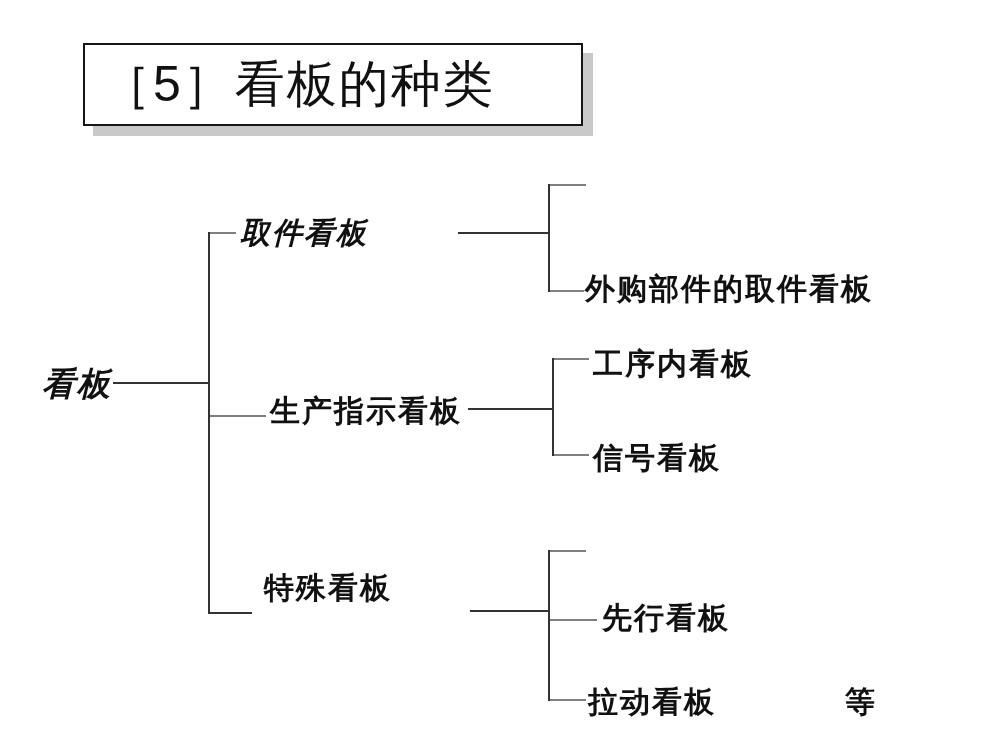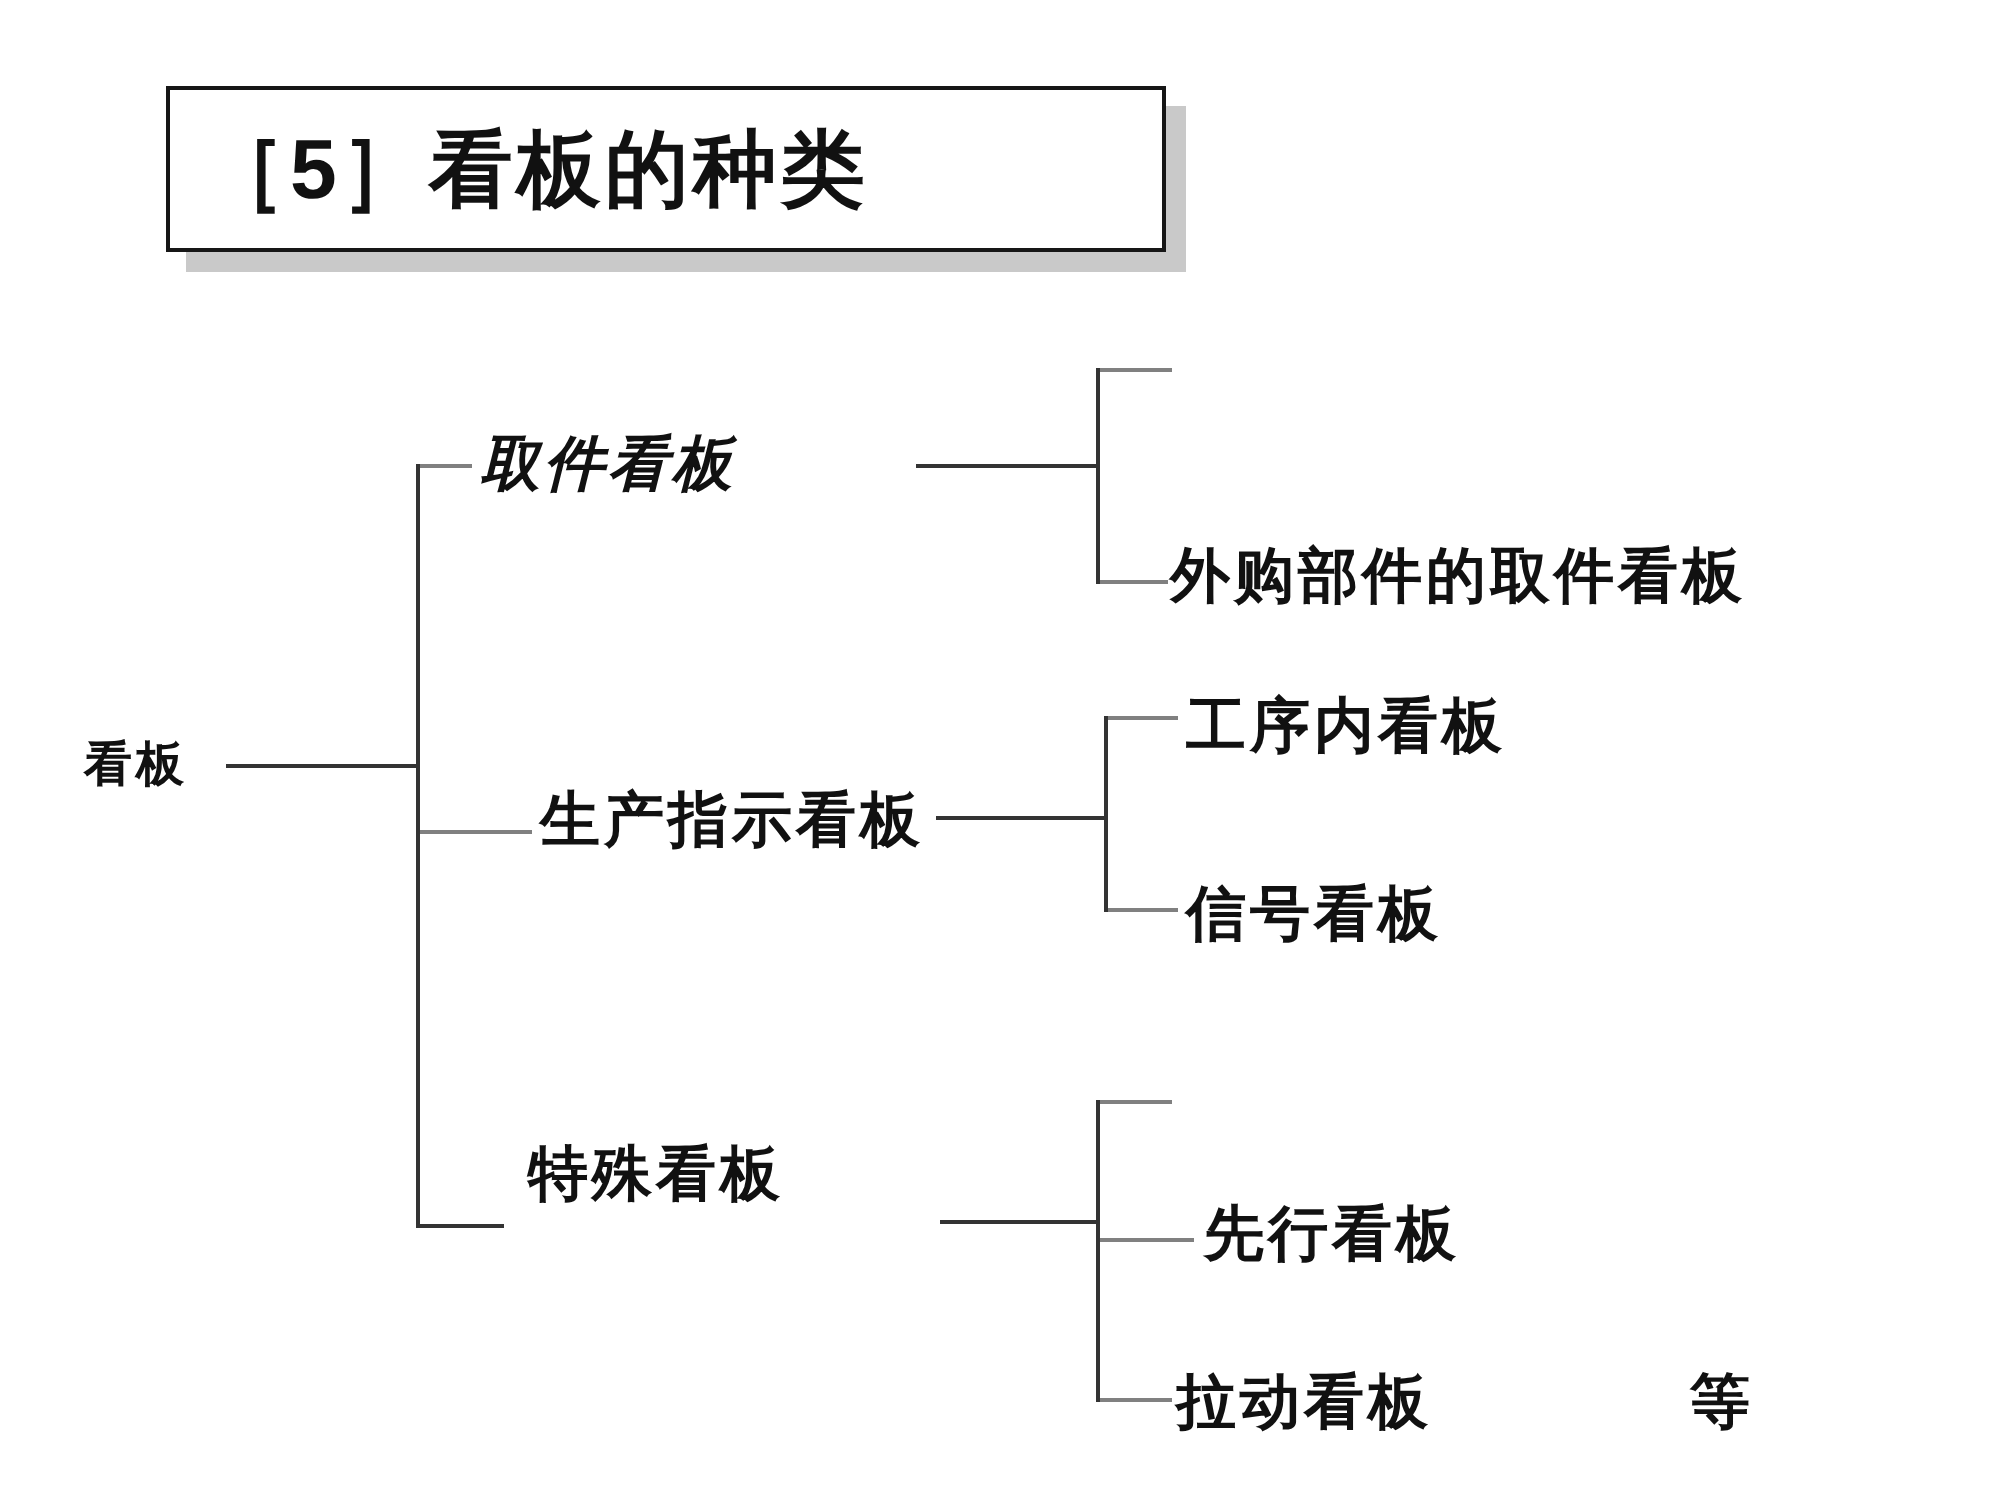--- a/index.html
+++ b/index.html
@@ -16,35 +16,35 @@
     left:83px;top:43px;
     width:500px;height:83px;
     background:#ffffff;
     border:2px solid #161616;
     box-shadow:10px 10px 0 #c9c9c9;
     display:flex;align-items:center;
     padding-left:16px;
     box-sizing:border-box;
   }
   .title-text{
-    font-size:42px;
-    font-weight:bold;
+    font-size:50px;
+    font-weight:normal;
     letter-spacing:2px;
     white-space:nowrap;
   }
   .label{
     position:absolute;
     font-size:30px;
     font-weight:bold;
     letter-spacing:2px;
     white-space:nowrap;
     transform:translateY(-50%);
     line-height:1;
   }
-  .label.root{font-size:24px;}
+  .label.root{font-size:33px;font-style:italic;}
   .hline,.vline{position:absolute;}
   .hline{height:2px;background:#333333;}
   .vline{width:2px;background:#333333;}
   .tick{background:#808080;}
 </style>
 </head>
 <body>
 
 <div class="slide">
 

